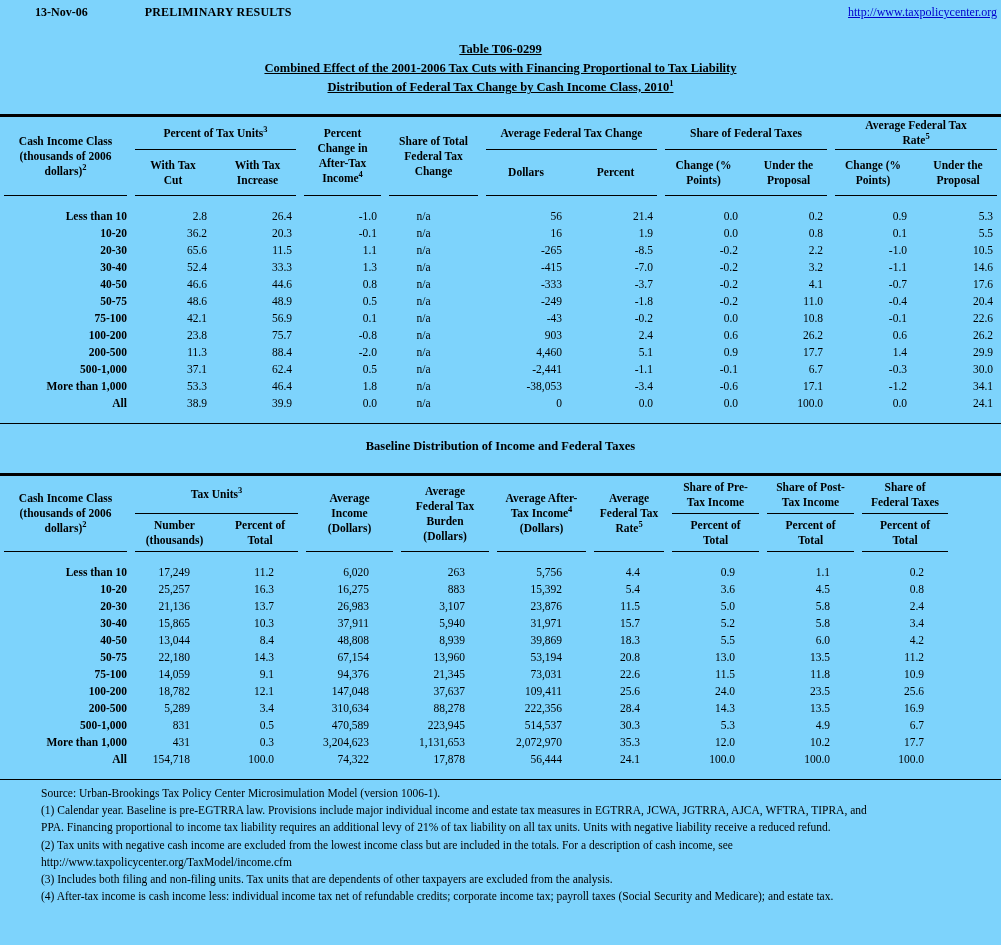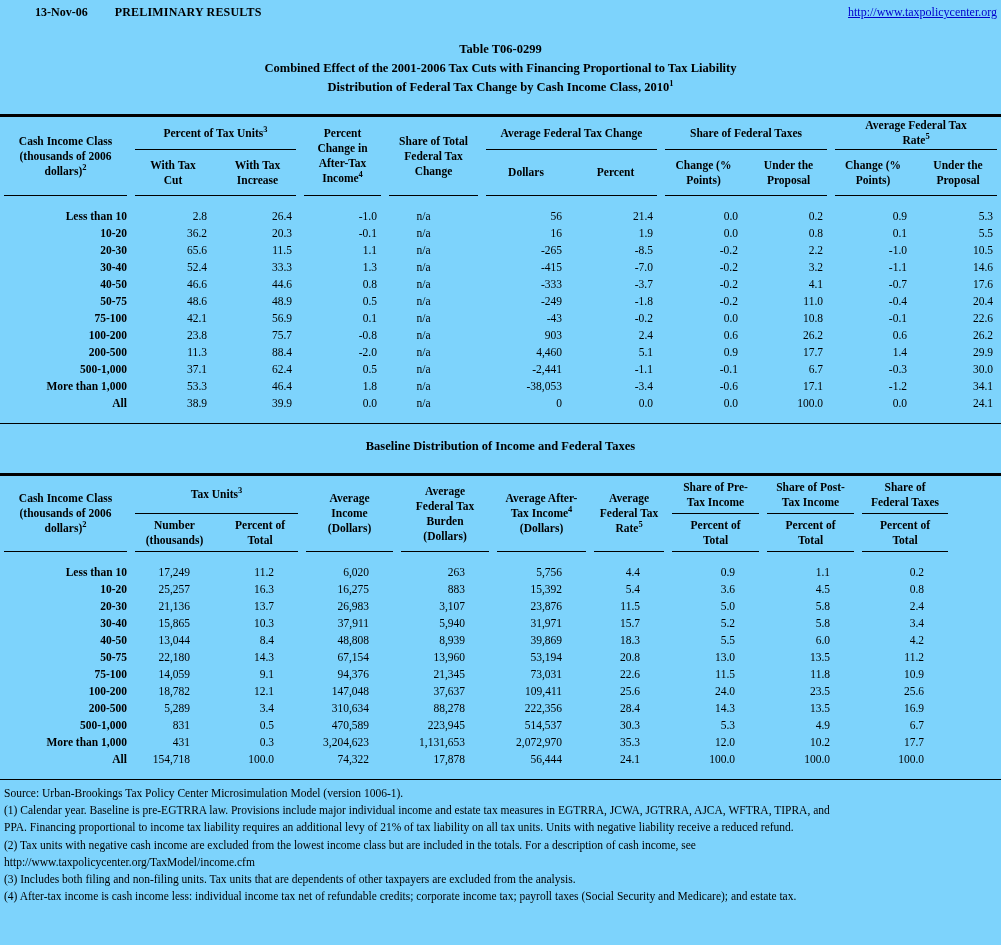--- a/index.html
+++ b/index.html
@@ -7,25 +7,25 @@
   .page {
     width:1001px; height:945px; overflow:hidden; position:relative;
     background:#7dd3fc; color:#000;
     font-family:"Liberation Serif","DejaVu Serif",serif;
   }
   sup { font-size:8.5px; vertical-align:super; line-height:0; }
 
   
   .tophdr { display:flex; align-items:baseline; padding:5px 4px 0 35px; font-size:12px; }
   .tophdr .date { font-weight:bold; }
-  .tophdr .status { font-weight:bold; margin-left:27px; letter-spacing:0.2px; }
+  .tophdr .status { font-weight:bold; margin-left:57px; letter-spacing:0.2px; }
   .tophdr .url { margin-left:auto; color:#0000cc; text-decoration:underline; }
 
   
-  .titles { text-align:center; font-weight:bold; font-size:12.5px; line-height:19px; margin-top:20px; }
+  .titles { text-align:center; font-weight:bold; font-size:12.5px; line-height:19px; margin-top:20px;text-decoration:underline; }
   .titles2 { text-align:center; font-weight:bold; font-size:12.5px; line-height:19px; margin-top:13px; }
 
   
   .dbl { height:2.5px; border-top:2px solid #000; border-bottom:1.5px solid #000; }
   .rule1 { height:0; border-top:1.5px solid #000; }
 
   .t1wrap { margin-top:17px; }
   .t2wrap { margin-top:17px; }
 
   table { border-collapse:collapse; table-layout:fixed; }
@@ -49,21 +49,21 @@
   .rl .seg { height:0; border-top:1.5px solid #000; margin:0 4px; }
 
   tbody td { font-size:11.5px; line-height:17px; text-align:right; padding:0 8px 0 0; white-space:nowrap; }
   .t2 tbody td { padding-right:28px; }
   tbody td.lblcell { font-weight:bold; padding-right:4px; }
   .t1 tbody td.ctr { text-align:center; padding-right:20px; }
   tbody tr:last-child td { padding-bottom:11px; }
 
   
   .foot { margin:5px 4px 0 4px; font-size:11.5px; line-height:17.2px; }
-  .foot div { white-space:nowrap; }
+  .foot div { white-space:nowrap;margin-left:37px; }
 </style>
 </head>
 <body>
 
 <div class="page">
 
   <div class="tophdr">
     <span class="date">13-Nov-06</span>
     <span class="status">PRELIMINARY RESULTS</span>
     <span class="url">http://www.taxpolicycenter.org</span>

